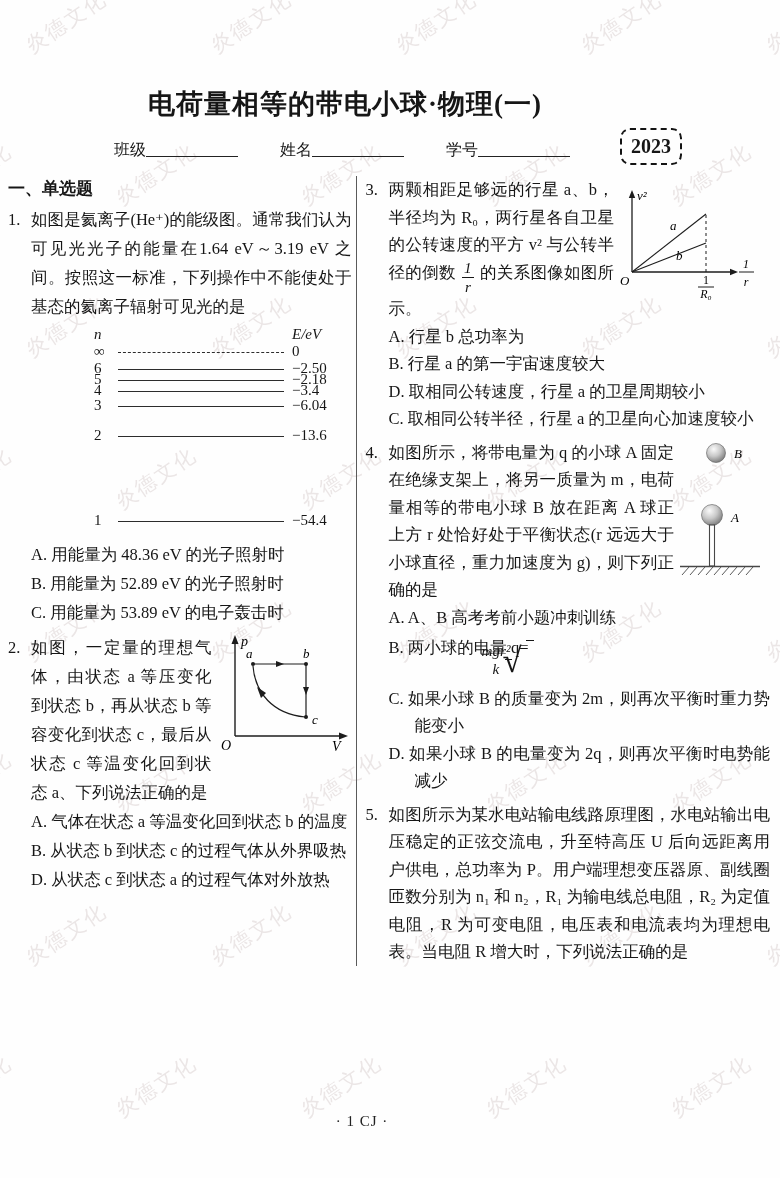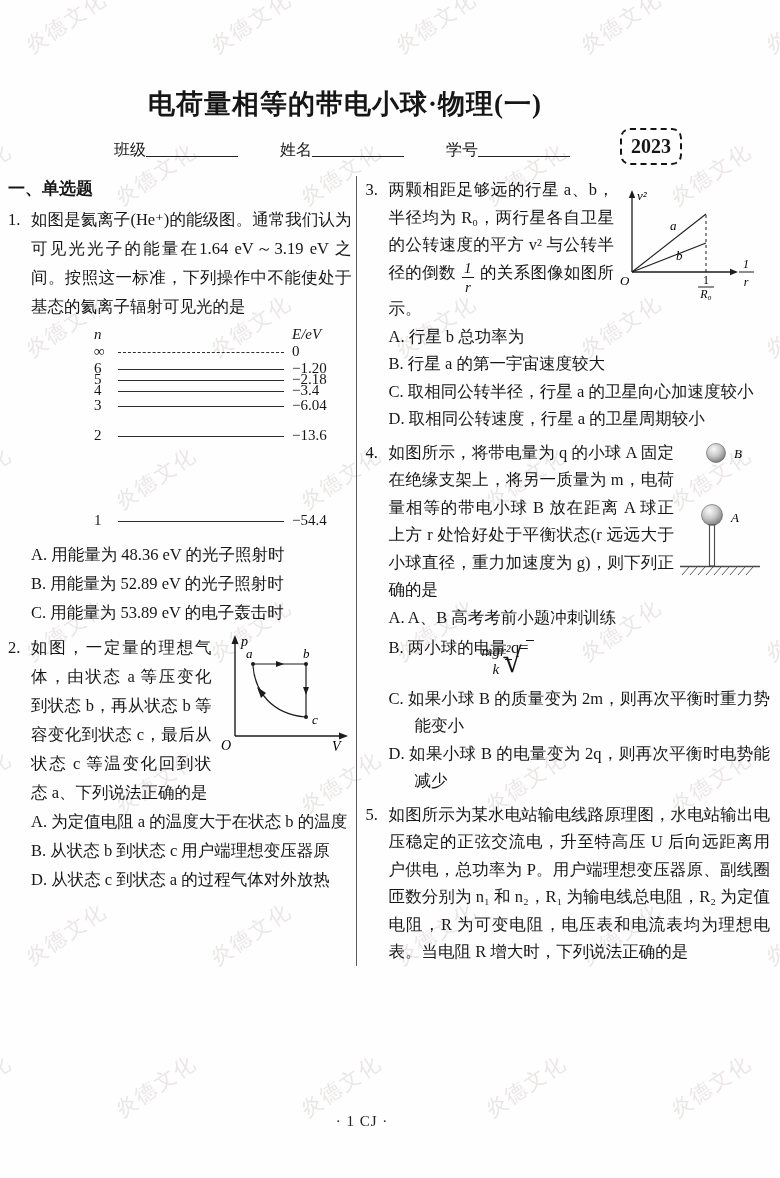--- a/index.html
+++ b/index.html
@@ -129,21 +129,21 @@
           <span class="e">E/eV</span>
         </div>
         <div class="erow dashed" style="top:17px">
           <span class="n">∞</span>
             <span class="bar"></span>
             <span class="e">0</span>
         </div>
         <div class="erow" style="top:34px">
           <span class="n">6</span>
             <span class="bar"></span>
-            <span class="e">−1.20</span>
+            <span class="e">−2.50</span>
         </div>
         <div class="erow" style="top:45px">
           <span class="n">5</span>
             <span class="bar"></span>
             <span class="e">−2.18</span>
         </div>
         <div class="erow" style="top:56px">
           <span class="n">4</span>
             <span class="bar"></span>
             <span class="e">−3.4</span>
@@ -193,22 +193,22 @@
             <circle cx="88" cy="84" r="2" fill="#1c1c1c"></circle>
             <text x="28" y="25" font-size="13" font-style="italic">a</text>
             <text x="85" y="25" font-size="13" font-style="italic">b</text>
             <text x="94" y="91" font-size="13" font-style="italic">c</text>
           </svg>
         </span>
         <span>如图，一定量的理想气体，由状态 a 等压变化到状态 b，再从状态 b 等容变化到状态 c，最后从状态 c 等温变化回到状态 a、下列说法正确的是</span>
       </p>
 
       <div class="opts">
-        <p class="opt">A. 为定值电阻 a 的温度大于在状态 b 的温度</p>
-        <p class="opt">B. 从状态 b 到状态 c 用户端理想变压器原</p>
+        <p class="opt">A. 气体在状态 a 等温变化回到状态 b 的温度</p>
+        <p class="opt">B. 从状态 b 到状态 c 的过程气体从外界吸热</p>
         <p class="opt">D. 从状态 c 到状态 a 的过程气体对外放热</p>
       </div>
 
     </div>
 
     <div class="col-right">
 
       <p class="qpara" style="margin-top:0">
         <span class="qnum">3.</span>
         <span class="figwrap" style="width:152px;height:112px;margin:12px 0 2px 4px">
@@ -233,22 +233,22 @@
           </svg>
         </span>
         <span>两颗相距足够远的行星 a、b，半径均为 R₀，两行星各自卫星的公转速度的平方 v² 与公转半径的倒数</span>
         <span class="ifrac"><span class="num">1</span><span class="den">r</span></span>
         <span>的关系图像如图所示。</span>
       </p>
 
       <div class="opts">
         <p class="opt">A. 行星 b 总功率为</p>
         <p class="opt">B. 行星 a 的第一宇宙速度较大</p>
+        <p class="opt">D. 取相同公转速度，行星 a 的卫星周期较小</p>
         <p class="opt">C. 取相同公转半径，行星 a 的卫星向心加速度较小</p>
-        <p class="opt">D. 取相同公转速度，行星 a 的卫星周期较小</p>
       </div>
 
       <p class="qpara" style="margin-top:6px">
         <span class="qnum">4.</span>
         <span class="figwrap" style="width:92px;height:138px;margin:0 0 2px 4px">
           <svg width="92" height="138" viewBox="0 0 92 138">
             <defs>
               <radialGradient id="ballg" cx="38%" cy="30%" r="75%">
                 <stop offset="0%" stop-color="#fafafa"></stop>
                 <stop offset="50%" stop-color="#c8c8c8"></stop>

